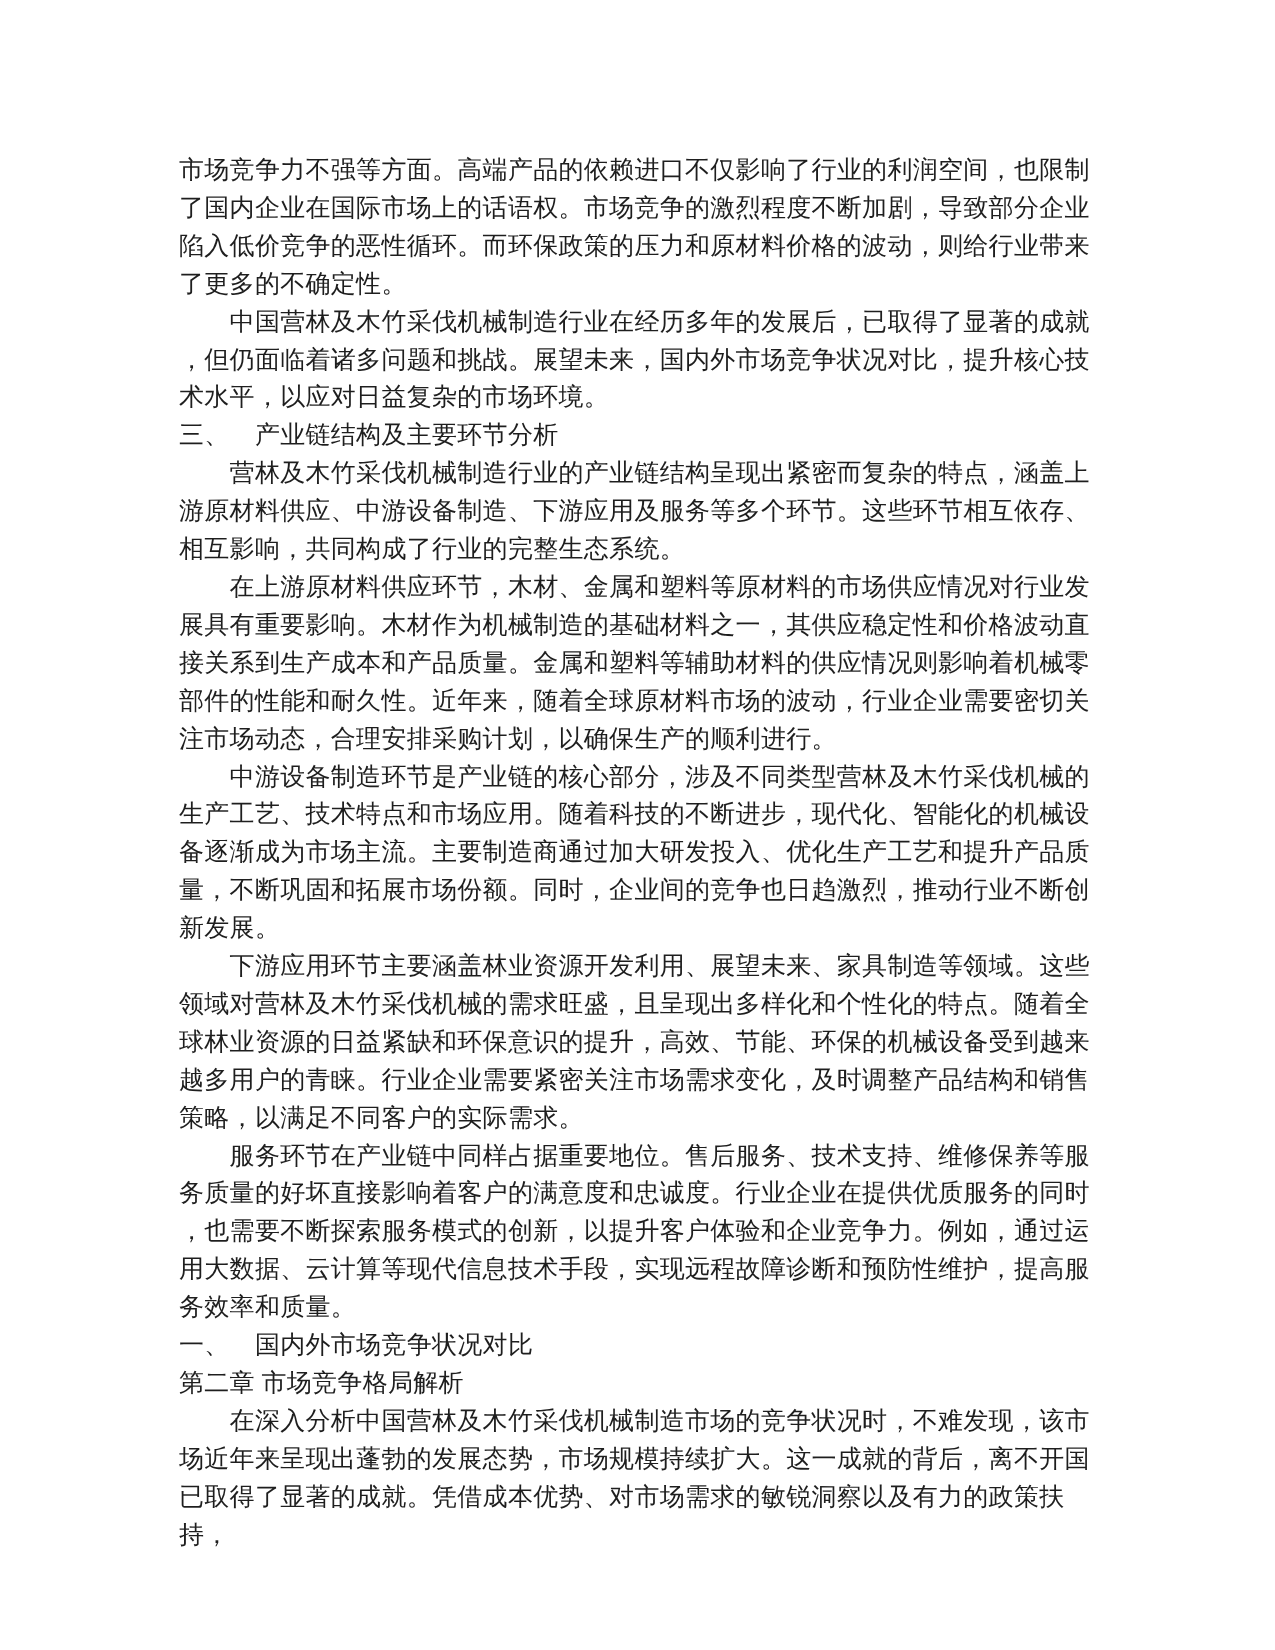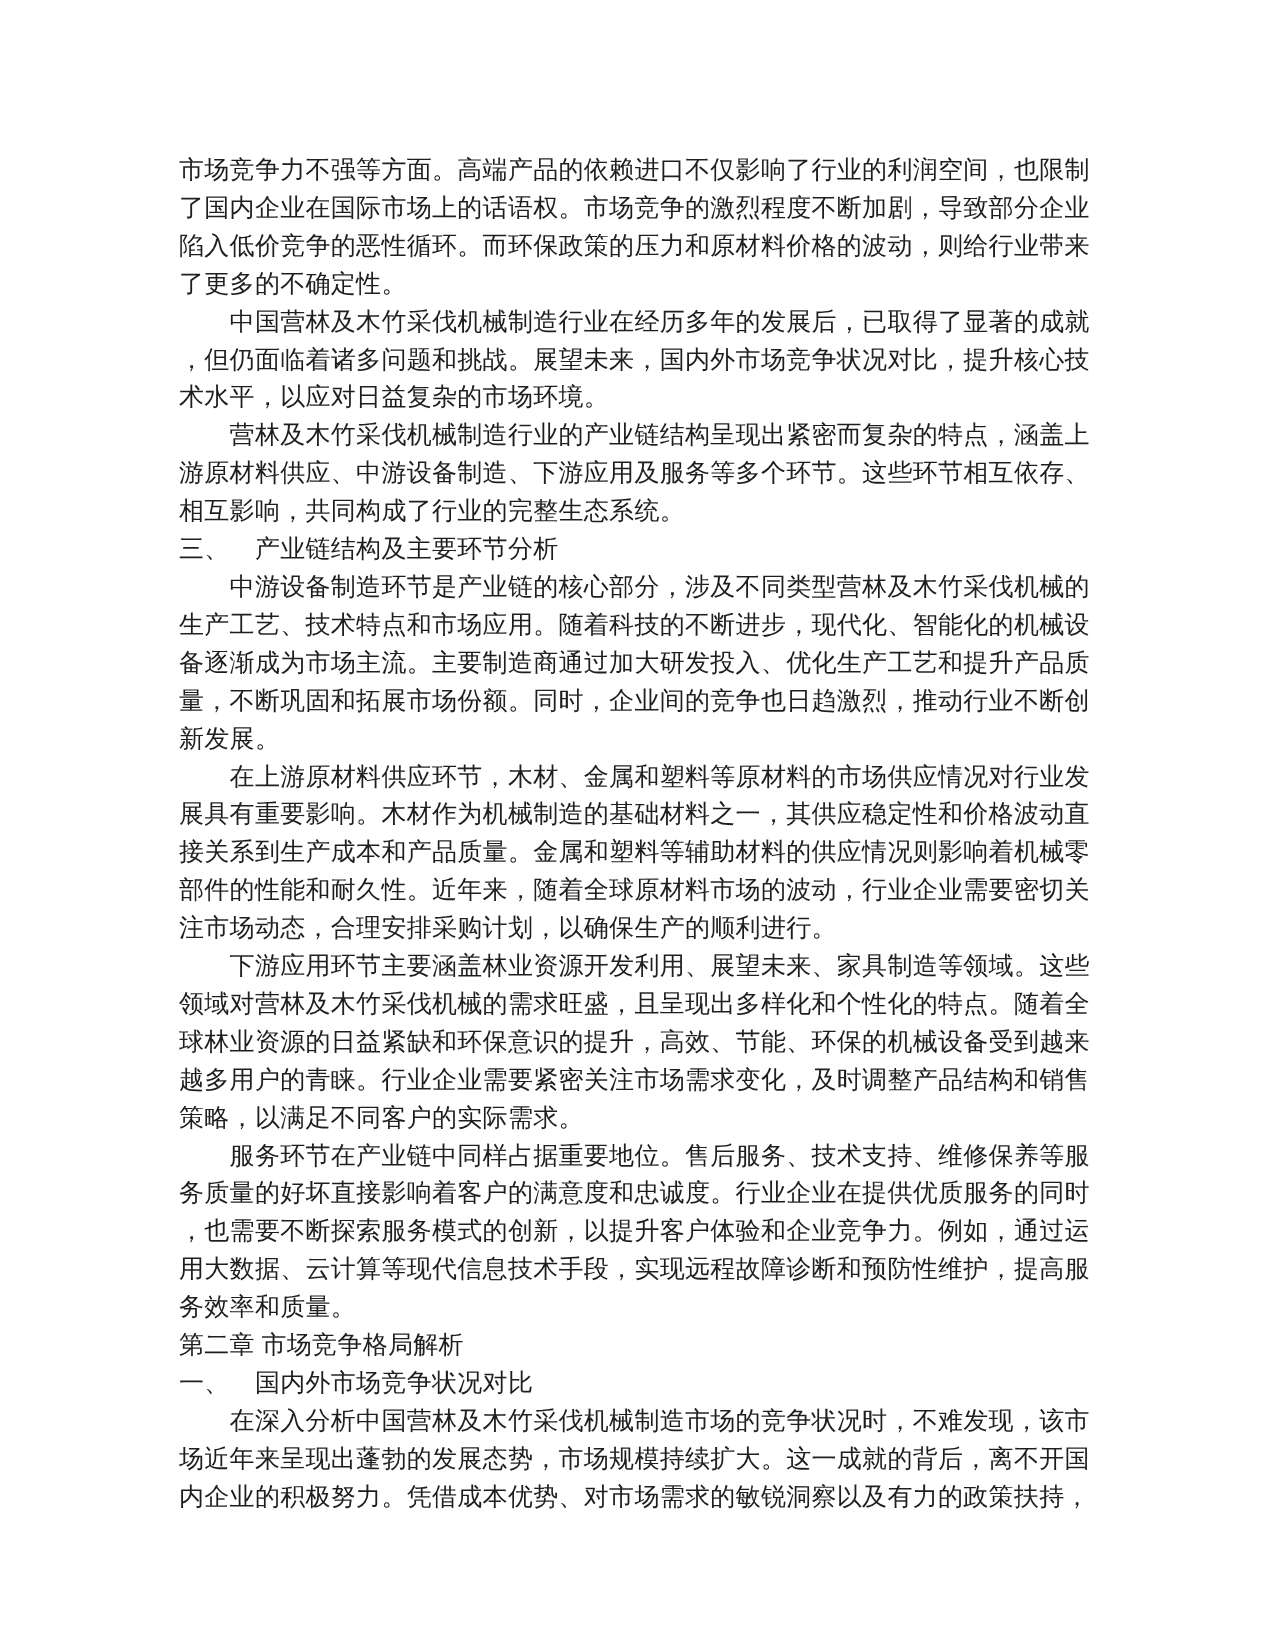--- a/index.html
+++ b/index.html
@@ -41,43 +41,43 @@
 
 <div class="page">
   <main class="text-block" style="color: rgb(30, 30, 30);">
       <div class="block paragraph">市场竞争力不强等方面。高端产品的依赖进口不仅影响了行业的利润空间，也限制
 了国内企业在国际市场上的话语权。市场竞争的激烈程度不断加剧，导致部分企业
 陷入低价竞争的恶性循环。而环保政策的压力和原材料价格的波动，则给行业带来
 了更多的不确定性。</div>
       <div class="block paragraph">　　中国营林及木竹采伐机械制造行业在经历多年的发展后，已取得了显著的成就
 ，但仍面临着诸多问题和挑战。展望未来，国内外市场竞争状况对比，提升核心技
 术水平，以应对日益复杂的市场环境。</div>
+      <div class="block section-heading">三、　产业链结构及主要环节分析</div>
       <div class="block paragraph">　　营林及木竹采伐机械制造行业的产业链结构呈现出紧密而复杂的特点，涵盖上
 游原材料供应、中游设备制造、下游应用及服务等多个环节。这些环节相互依存、
 相互影响，共同构成了行业的完整生态系统。</div>
-      <div class="block section-heading">三、　产业链结构及主要环节分析</div>
+      <div class="block paragraph">　　在上游原材料供应环节，木材、金属和塑料等原材料的市场供应情况对行业发
+展具有重要影响。木材作为机械制造的基础材料之一，其供应稳定性和价格波动直
+接关系到生产成本和产品质量。金属和塑料等辅助材料的供应情况则影响着机械零
+部件的性能和耐久性。近年来，随着全球原材料市场的波动，行业企业需要密切关
+注市场动态，合理安排采购计划，以确保生产的顺利进行。</div>
       <div class="block paragraph">　　中游设备制造环节是产业链的核心部分，涉及不同类型营林及木竹采伐机械的
 生产工艺、技术特点和市场应用。随着科技的不断进步，现代化、智能化的机械设
 备逐渐成为市场主流。主要制造商通过加大研发投入、优化生产工艺和提升产品质
 量，不断巩固和拓展市场份额。同时，企业间的竞争也日趋激烈，推动行业不断创
 新发展。</div>
-      <div class="block paragraph">　　在上游原材料供应环节，木材、金属和塑料等原材料的市场供应情况对行业发
-展具有重要影响。木材作为机械制造的基础材料之一，其供应稳定性和价格波动直
-接关系到生产成本和产品质量。金属和塑料等辅助材料的供应情况则影响着机械零
-部件的性能和耐久性。近年来，随着全球原材料市场的波动，行业企业需要密切关
-注市场动态，合理安排采购计划，以确保生产的顺利进行。</div>
       <div class="block paragraph">　　下游应用环节主要涵盖林业资源开发利用、展望未来、家具制造等领域。这些
 领域对营林及木竹采伐机械的需求旺盛，且呈现出多样化和个性化的特点。随着全
 球林业资源的日益紧缺和环保意识的提升，高效、节能、环保的机械设备受到越来
 越多用户的青睐。行业企业需要紧密关注市场需求变化，及时调整产品结构和销售
 策略，以满足不同客户的实际需求。</div>
       <div class="block paragraph">　　服务环节在产业链中同样占据重要地位。售后服务、技术支持、维修保养等服
 务质量的好坏直接影响着客户的满意度和忠诚度。行业企业在提供优质服务的同时
 ，也需要不断探索服务模式的创新，以提升客户体验和企业竞争力。例如，通过运
 用大数据、云计算等现代信息技术手段，实现远程故障诊断和预防性维护，提高服
 务效率和质量。</div>
+      <div class="block section-heading">一、　国内外市场竞争状况对比</div>
       <div class="block chapter-heading">第二章 市场竞争格局解析</div>
-      <div class="block section-heading">一、　国内外市场竞争状况对比</div>
       <div class="block paragraph">　　在深入分析中国营林及木竹采伐机械制造市场的竞争状况时，不难发现，该市
 场近年来呈现出蓬勃的发展态势，市场规模持续扩大。这一成就的背后，离不开国
-内企业的积极努力。凭借成本优势、对市场需求的敏锐洞察以及有力的政策扶持，</div>
+已取得了显著的成就。凭借成本优势、对市场需求的敏锐洞察以及有力的政策扶持，</div>
     </main>
 </div>
 
 </body></html>

